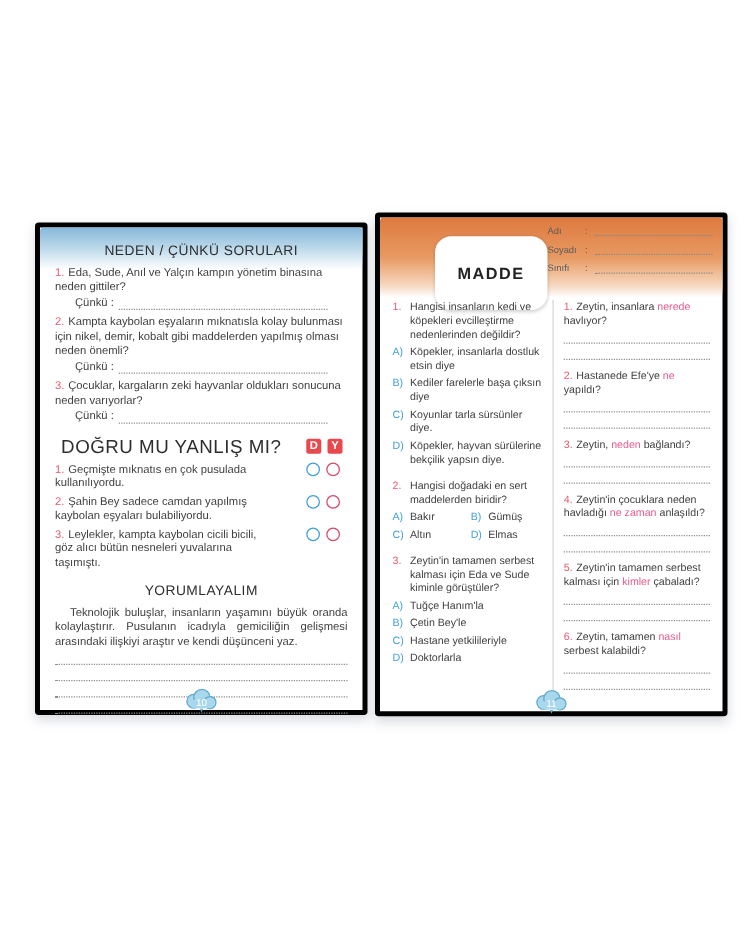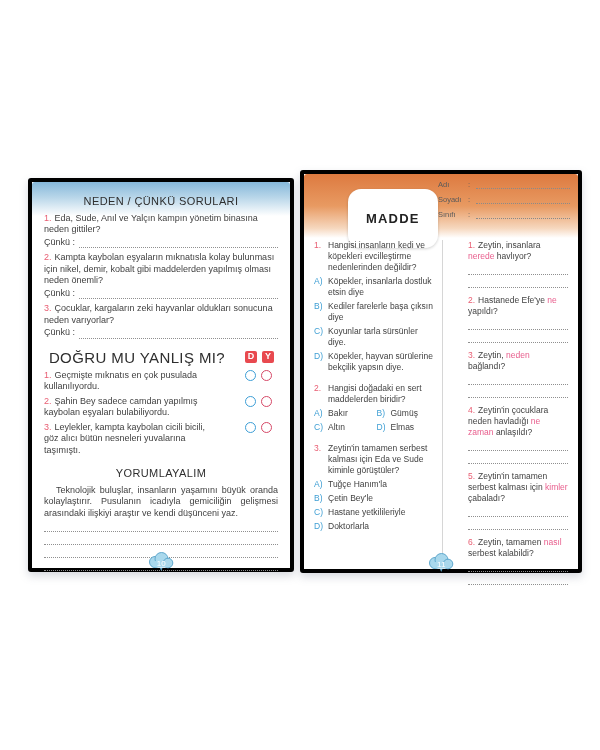--- a/index.html
+++ b/index.html
@@ -30,21 +30,21 @@
   .lp-content{
     position:absolute;left:0;top:0;right:0;bottom:0;
     padding:14px 12px 0;box-sizing:border-box;
     font-size:9px;line-height:11.5px;
   }
   .sec-title{
     text-align:center;font-size:11px;letter-spacing:.4px;color:#2e2e2e;
     margin-bottom:5px;
   }
   .qnum{color:#e85d72;margin-right:3px;}
-  .ansrow{display:flex;align-items:flex-end;margin:1px 0 4px;text-align:right;}
+  .ansrow{display:flex;align-items:flex-end;margin:1px 16px 4px;text-align:right;}
   .ansrow .lbl{white-space:nowrap;}
   .dots{flex:1;border-bottom:1.3px dotted #8f8f8f;height:9px;margin-left:4px;}
 
   .tf-head{position:relative;height:15px;margin-top:12px;margin-bottom:4px;}
   .tf-head .t{position:absolute;left:0;right:48px;text-align:center;top:1px;font-size:15px;letter-spacing:.4px;color:#2e2e2e;}
   .tf-boxes{position:absolute;right:4px;top:0;display:flex;gap:5px;}
   .dybox{
     width:12px;height:12px;background:#e8494f;color:#fff;border-radius:2px;
     font-size:9px;font-weight:bold;display:flex;align-items:center;justify-content:center;
   }
@@ -69,21 +69,21 @@
   .frow{display:flex;align-items:flex-end;height:15px;}
   .flabel{width:30px;}
   .fcolon{width:8px;}
   .fdots{flex:1;border-bottom:1.2px dotted #8a8a8a;height:8px;}
 
   .rp-content{
     position:absolute;top:66px;left:10px;right:10px;bottom:10px;
     display:flex;font-size:8.5px;line-height:11px;
   }
   .col-l{width:128px;padding-right:7px;box-sizing:border-box;}
-  .col-r{flex:1;border-left:1px solid #d6d6d6;padding-left:25px;}
+  .col-r{flex:1;border-left:1px solid #d6d6d6;padding-left:8px;}
 
   .mcq{margin-bottom:10px;}
   .mcq-text{display:flex;}
   .mcq-text .qnum{width:12px;flex-shrink:0;margin-right:2px;}
   .mcq-text .qt{flex:1;}
   .opt{display:flex;margin-top:3px;}
   .opt .letter{color:#3f9fd4;width:14px;flex-shrink:0;}
   .opt .ot{flex:1;}
   .opt-grid{display:grid;grid-template-columns:1fr 1fr;column-gap:4px;}
 

